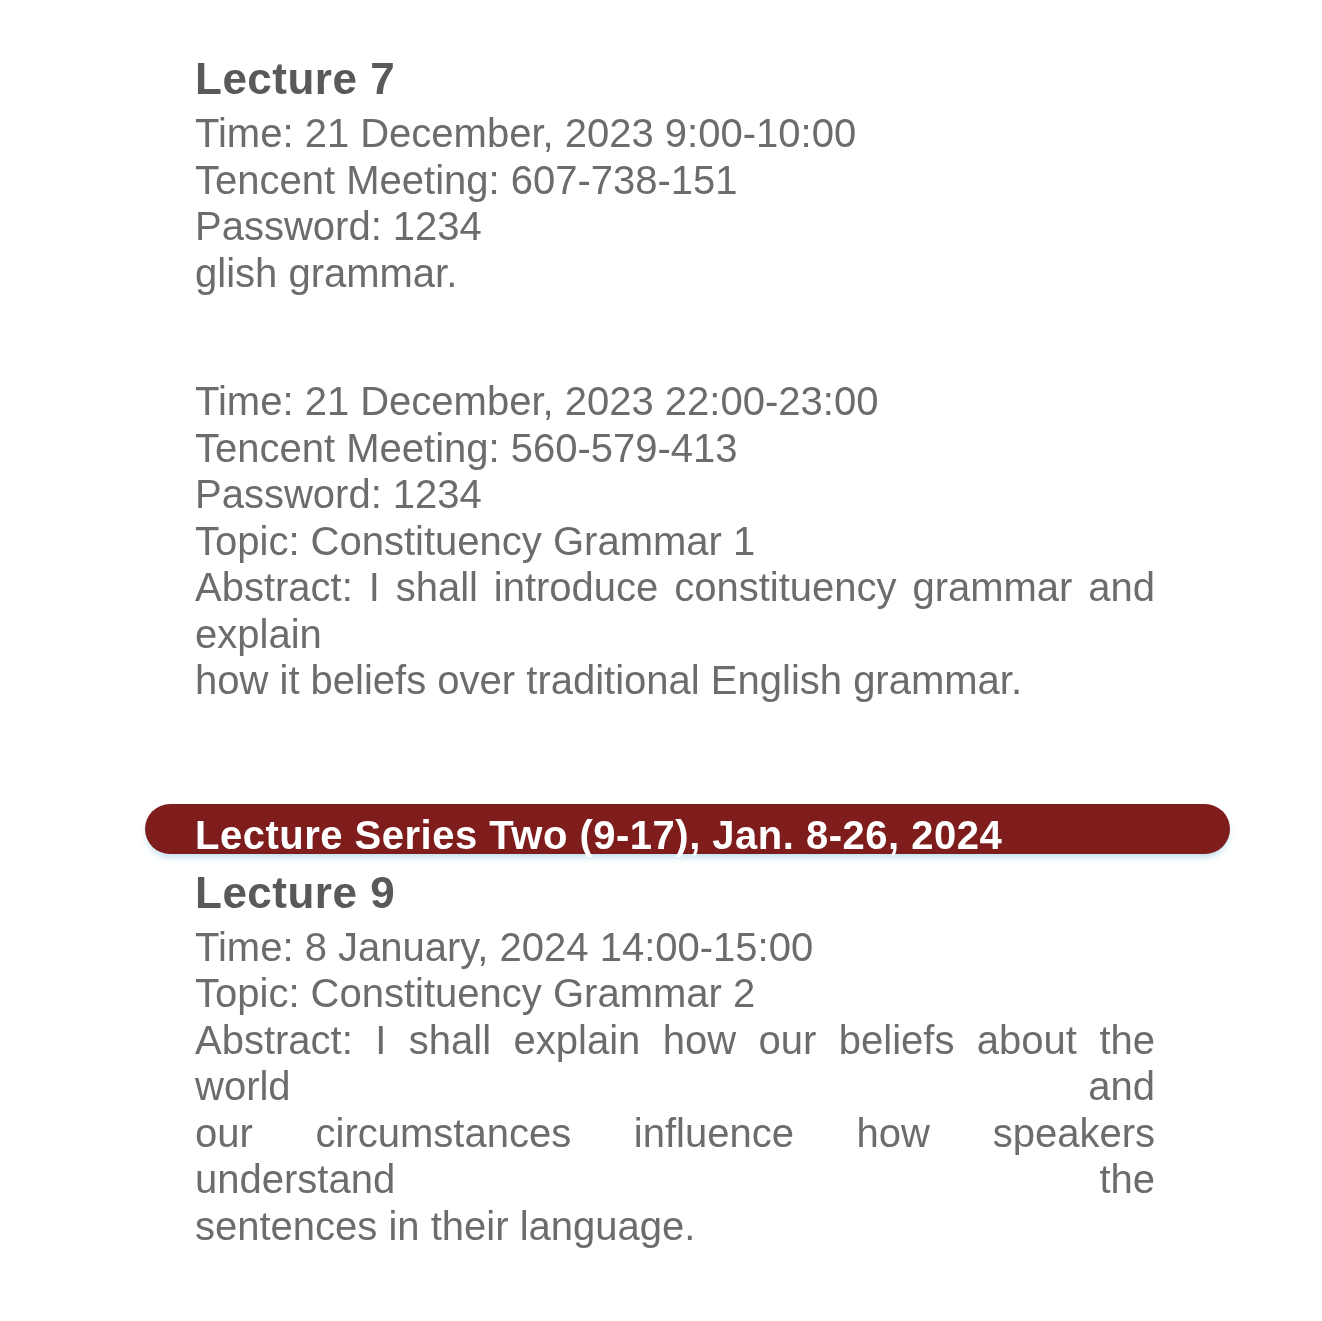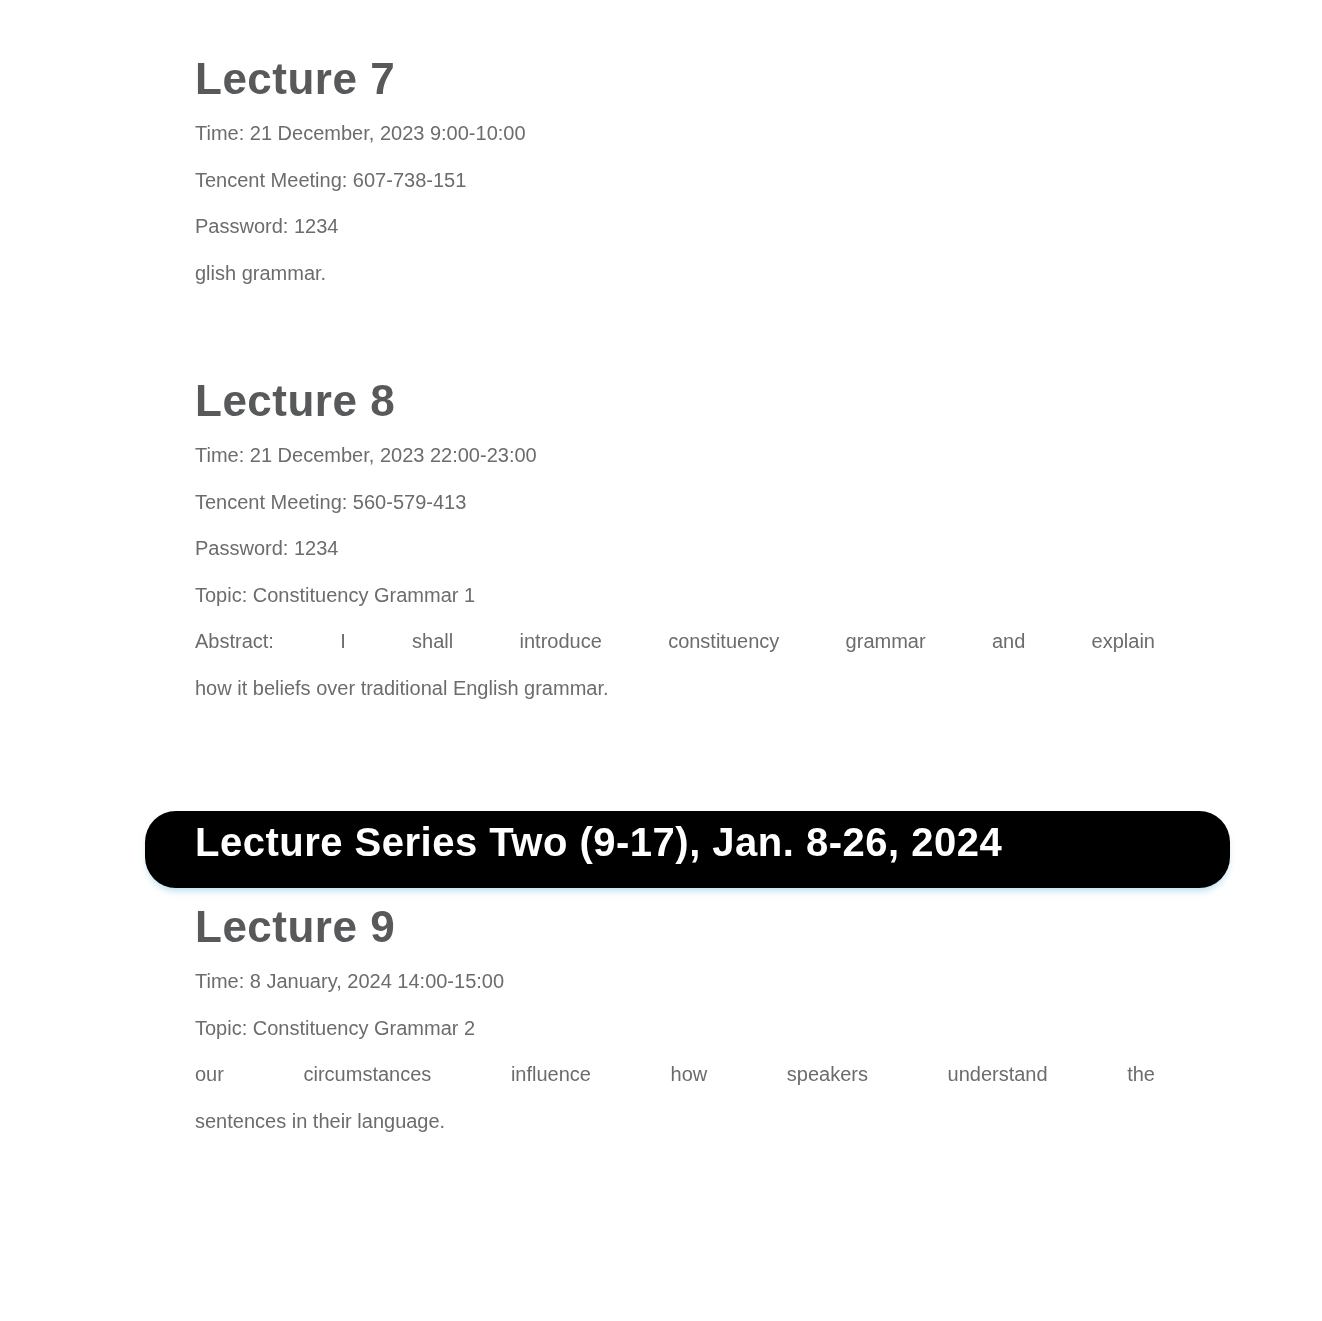--- a/index.html
+++ b/index.html
@@ -23,38 +23,38 @@
   }
   .lecture-title {
     font-size: 44px;
     line-height: 46px;
     font-weight: 700;
     color: #58595b;
     margin: 0 0 8px 0;
     letter-spacing: 0.5px;
   }
   .line {
-    font-size: 20px;
+    font-size: 40px;
     line-height: 46.5px;
     color: #6b6c6e;
     width: 960px;
   }
   .justify-line {
     text-align: justify;
     text-align-last: justify;
   }
   .section-lecture-8 {
     margin-top: 82px;
   }
   .series-banner {
     box-sizing: border-box;
     margin: 100px 0 16px -50px;
     width: 1085px;
-    height: 77px;
-    background: #000000;
+    height: 50px;
+    background: #7f1d1d;
     border-radius: 31px;
     padding-left: 50px;
     box-shadow: 0 5px 7px -2px rgba(130, 195, 222, 0.55);
   }
   .series-banner span {
     color: #ffffff;
     font-size: 40px;
     font-weight: 700;
     line-height: 62px;
     letter-spacing: 0.5px;
@@ -68,34 +68,34 @@
 
   <section class="section-lecture-7">
     <h2 class="lecture-title">Lecture 7</h2>
     <div class="line">Time: 21 December, 2023 9:00-10:00</div>
     <div class="line">Tencent Meeting: 607-738-151</div>
     <div class="line">Password: 1234</div>
     <div class="line">glish grammar.</div>
   </section>
 
   <section class="section-lecture-8">
-    <h2 class="lecture-title">Lecture 8</h2>
     <div class="line">Time: 21 December, 2023 22:00-23:00</div>
     <div class="line">Tencent Meeting: 560-579-413</div>
     <div class="line">Password: 1234</div>
     <div class="line">Topic: Constituency Grammar 1</div>
     <div class="line justify-line">Abstract: I shall introduce constituency grammar and explain</div>
     <div class="line">how it beliefs over traditional English grammar.</div>
   </section>
 
   <div class="series-banner">
     <span>Lecture Series Two (9-17), Jan. 8-26, 2024</span>
   </div>
 
   <section class="section-lecture-9">
     <h2 class="lecture-title">Lecture 9</h2>
     <div class="line">Time: 8 January, 2024 14:00-15:00</div>
     <div class="line">Topic: Constituency Grammar 2</div>
+    <div class="line justify-line">Abstract: I shall explain how our beliefs about the world and</div>
     <div class="line justify-line">our circumstances influence how speakers understand the</div>
     <div class="line">sentences in their language.</div>
   </section>
 
 </div>
 
 </body></html>

